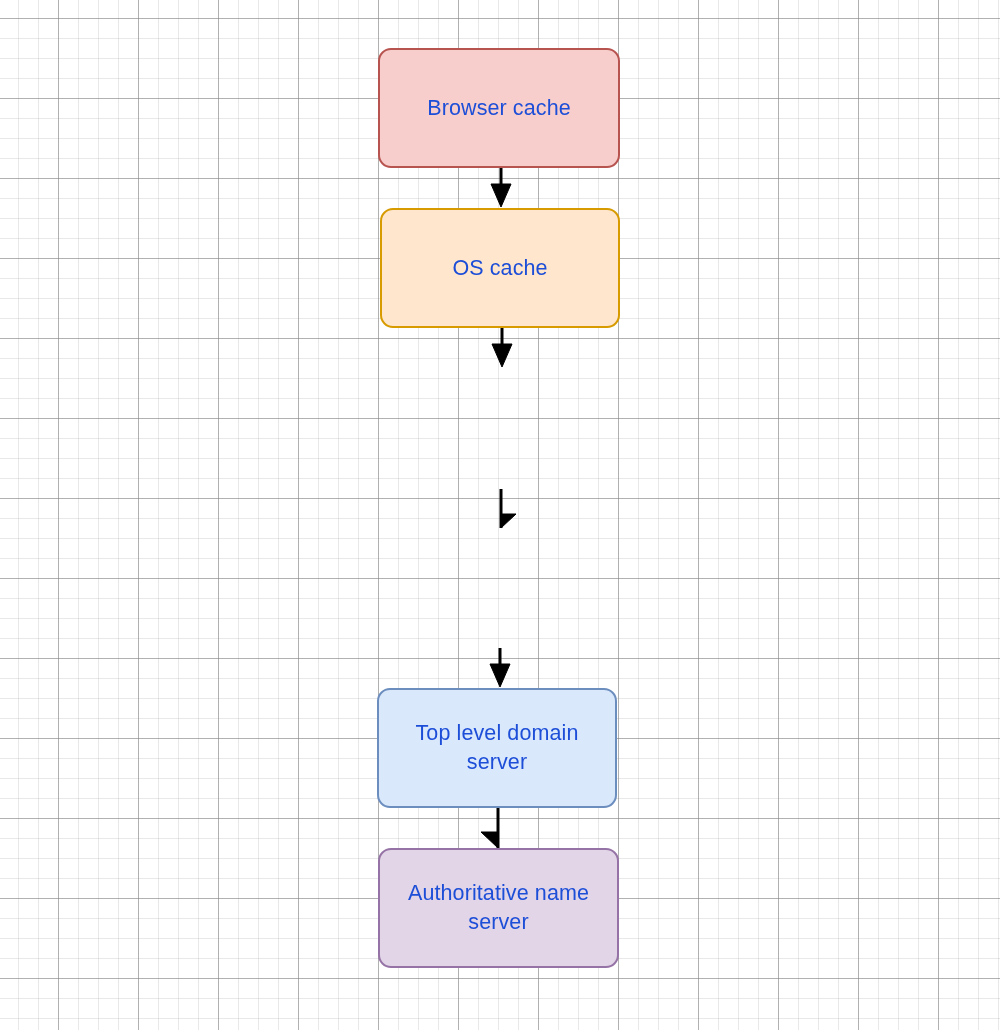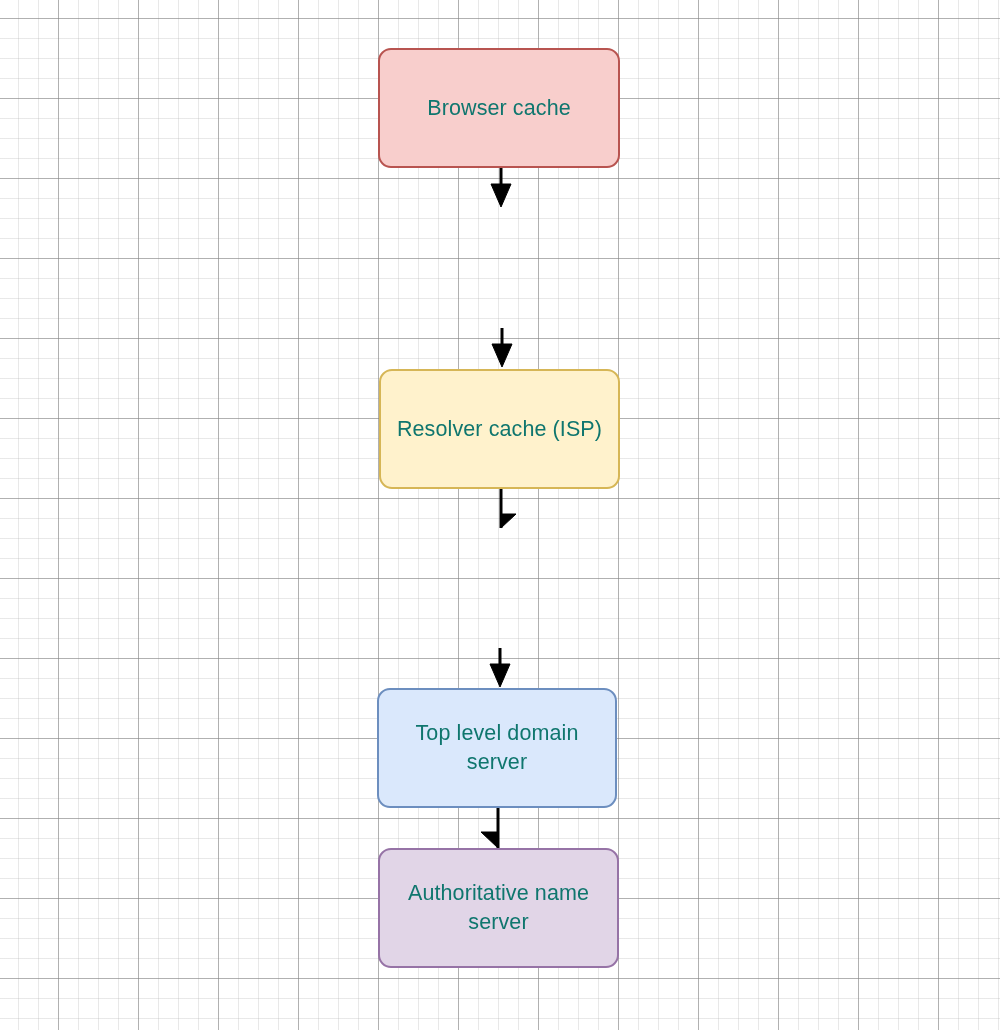--- a/index.html
+++ b/index.html
@@ -48,21 +48,21 @@
     box-sizing: border-box;
     border-width: 2px;
     border-style: solid;
     border-radius: 13px;
     display: flex;
     align-items: center;
     justify-content: center;
     text-align: center;
     font-size: 21.5px;
     line-height: 29px;
-    color: #0f766e;
+    color: #1d4ed8;
     letter-spacing: 0.1px;
     white-space: pre-line;
   }
   .node-label {
     display: block;
     padding: 0 10px;
     white-space: pre-line;
   }
 </style>
 </head>
@@ -95,24 +95,24 @@
     <g>
       <line x1="498" y1="808" x2="498" y2="848" stroke="#000000" stroke-width="3"></line>
       <polygon points="498,848 498,832 481,832" fill="#000000" stroke="#000000" stroke-width="1"></polygon>
     </g>
   </svg>
 
   <div class="node" style="left:378px; top:48px; width:242px; height:120px; background:#f8cecc; border-color:#b85450;">
     <span class="node-label">Browser cache</span>
   </div>
 
+  <div class="node" style="left:380px; top:208px; width:240px; height:120px; background:#ffe6cc; border-color:#d79b00;">
+    <span class="node-label">OS cache</span>
+  </div>
 
-  <div class="node" style="left:379px; top:369px; width:241px; height:120px; background:#fff2cc; border-color:#d6b656;">
-    <span class="node-label">Resolver cache (ISP)</span>
-  </div>
 
 
   <div class="node" style="left:377px; top:688px; width:240px; height:120px; background:#dae8fc; border-color:#6c8ebf;">
     <span class="node-label">Top level domain
 server</span>
   </div>
 
   <div class="node" style="left:378px; top:848px; width:241px; height:120px; background:#e1d5e7; border-color:#9673a6;text-align:center;">
     <span class="node-label">Authoritative name
 server</span>

